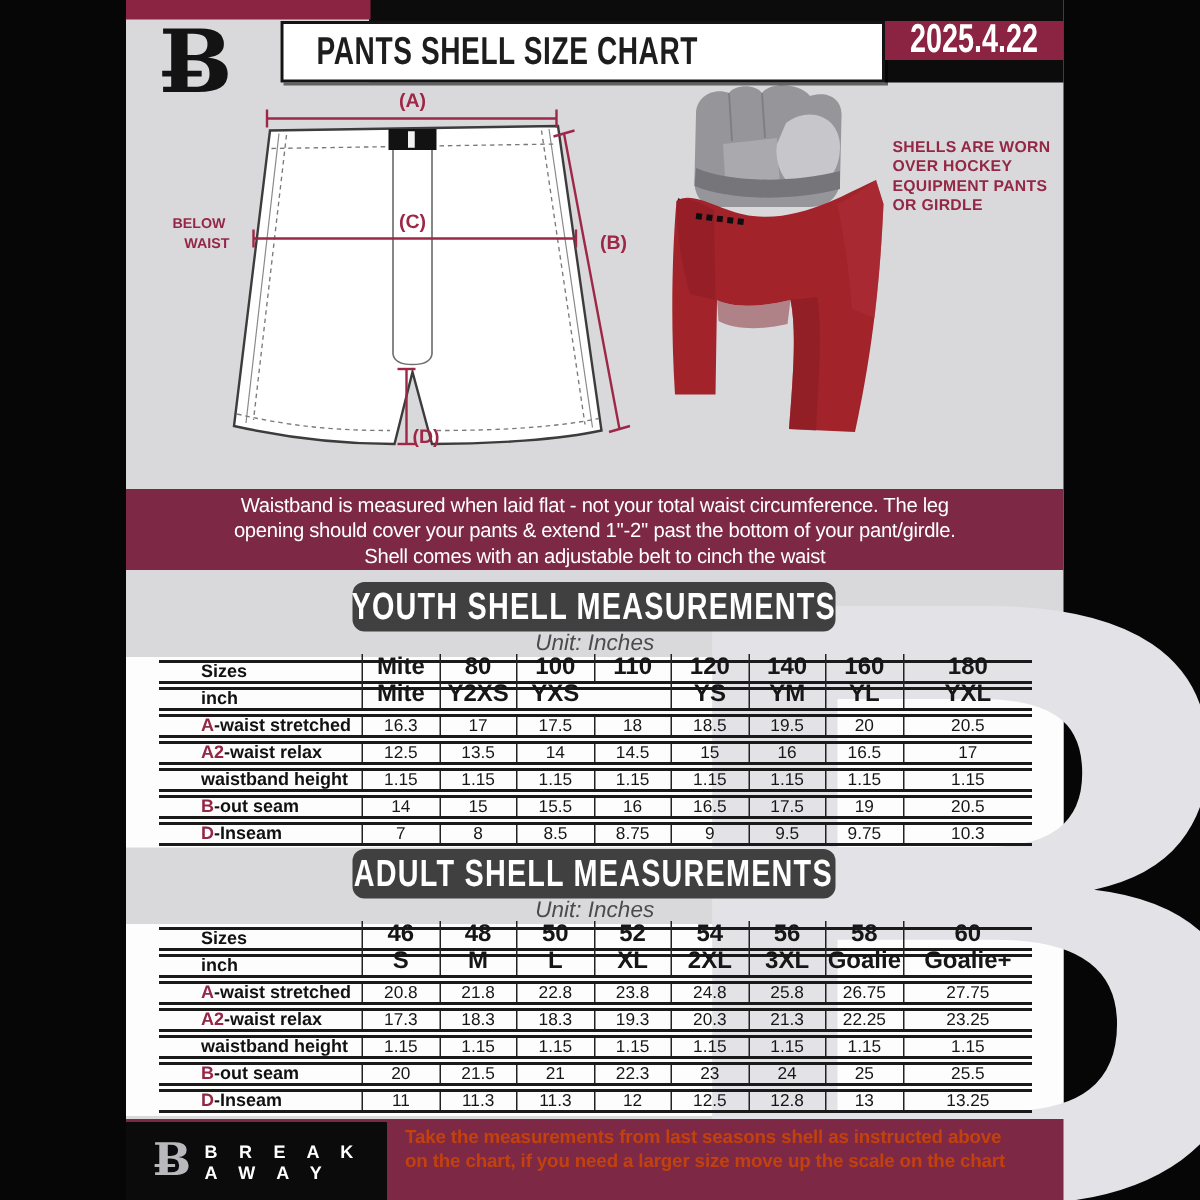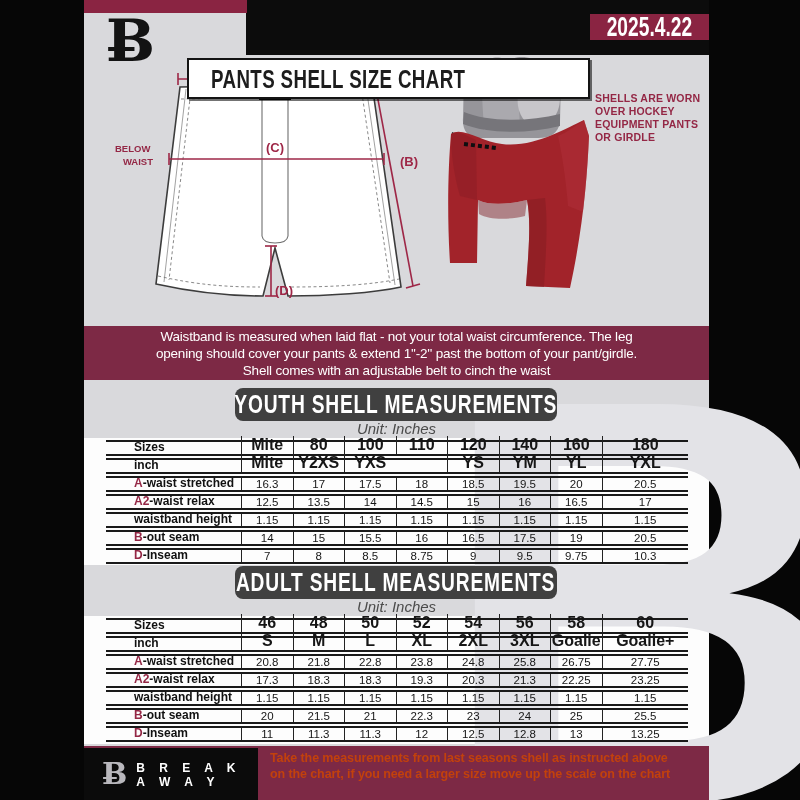--- a/index.html
+++ b/index.html
@@ -8,21 +8,21 @@
   .page { position:relative; width:800px; height:800px; background:#060606; overflow:hidden; }
   .content { position:absolute; left:84px; top:0; width:625px; height:800px; background:#d9d9dc; }
 
   
   .header-black { position:absolute; left:162px; top:0; width:463px; height:55px; background:#0c0c0c; z-index:2; }
   .top-strip { position:absolute; left:0; top:0; width:163px; height:13px; background:#8a2442; z-index:2; }
   .logo-b { position:absolute; left:22px; top:12px; z-index:3; font-family:"DejaVu Serif", serif;
             font-size:58px; font-weight:bold; color:#131313; line-height:1; }
   .title-box { position:absolute; left:103px; top:14px; width:403px; height:41px; background:#ffffff;
                border:2px solid #141414; display:flex; align-items:center; padding-left:22px; z-index:3;
-               box-shadow:2px 2px 0 rgba(0,0,0,.55);margin-top:44px; }
+               box-shadow:2px 2px 0 rgba(0,0,0,.55); }
   .title-text { font-size:24px; font-weight:bold; color:#1d1d1d; letter-spacing:.5px; white-space:nowrap;
                 transform:scale(.78,1.08); transform-origin:left center; }
   .date-box { position:absolute; left:506px; top:14px; width:119px; height:26px; background:#8a2442;
               display:flex; align-items:center; justify-content:center; z-index:3; }
   .date-text { font-size:24px; font-weight:bold; color:#fff; transform:scale(.8,1.12); white-space:nowrap; }
 
   
   .shorts-svg { position:absolute; left:28px; top:56px; z-index:2; }
   .pants-svg { position:absolute; left:364px; top:56px; z-index:2; }
   .pants-note { position:absolute; left:511px; top:92px; width:112px; z-index:2;

